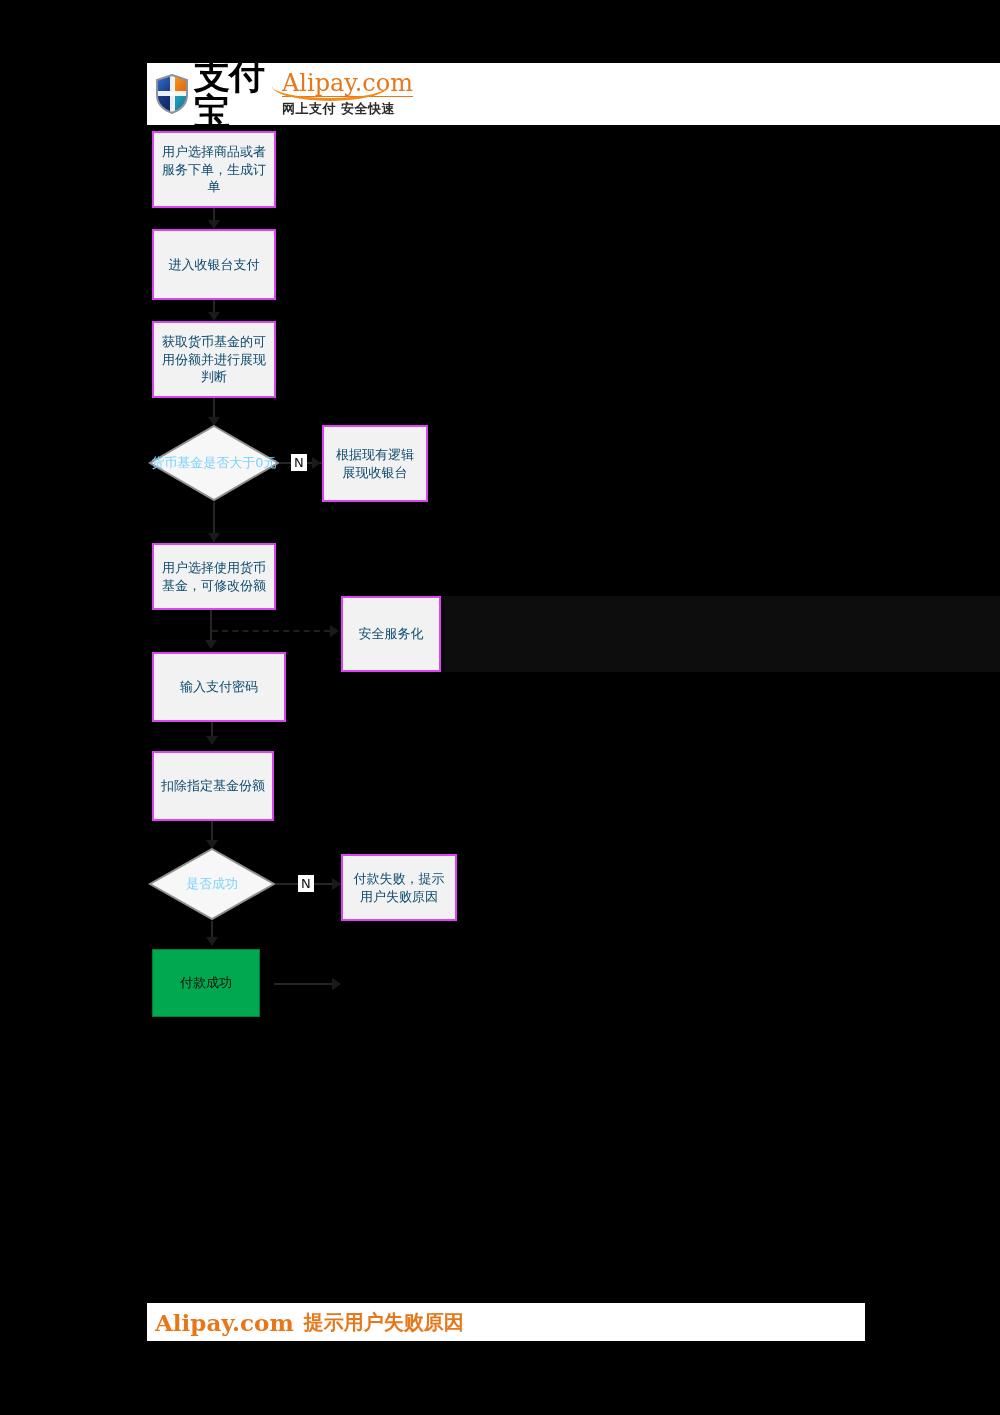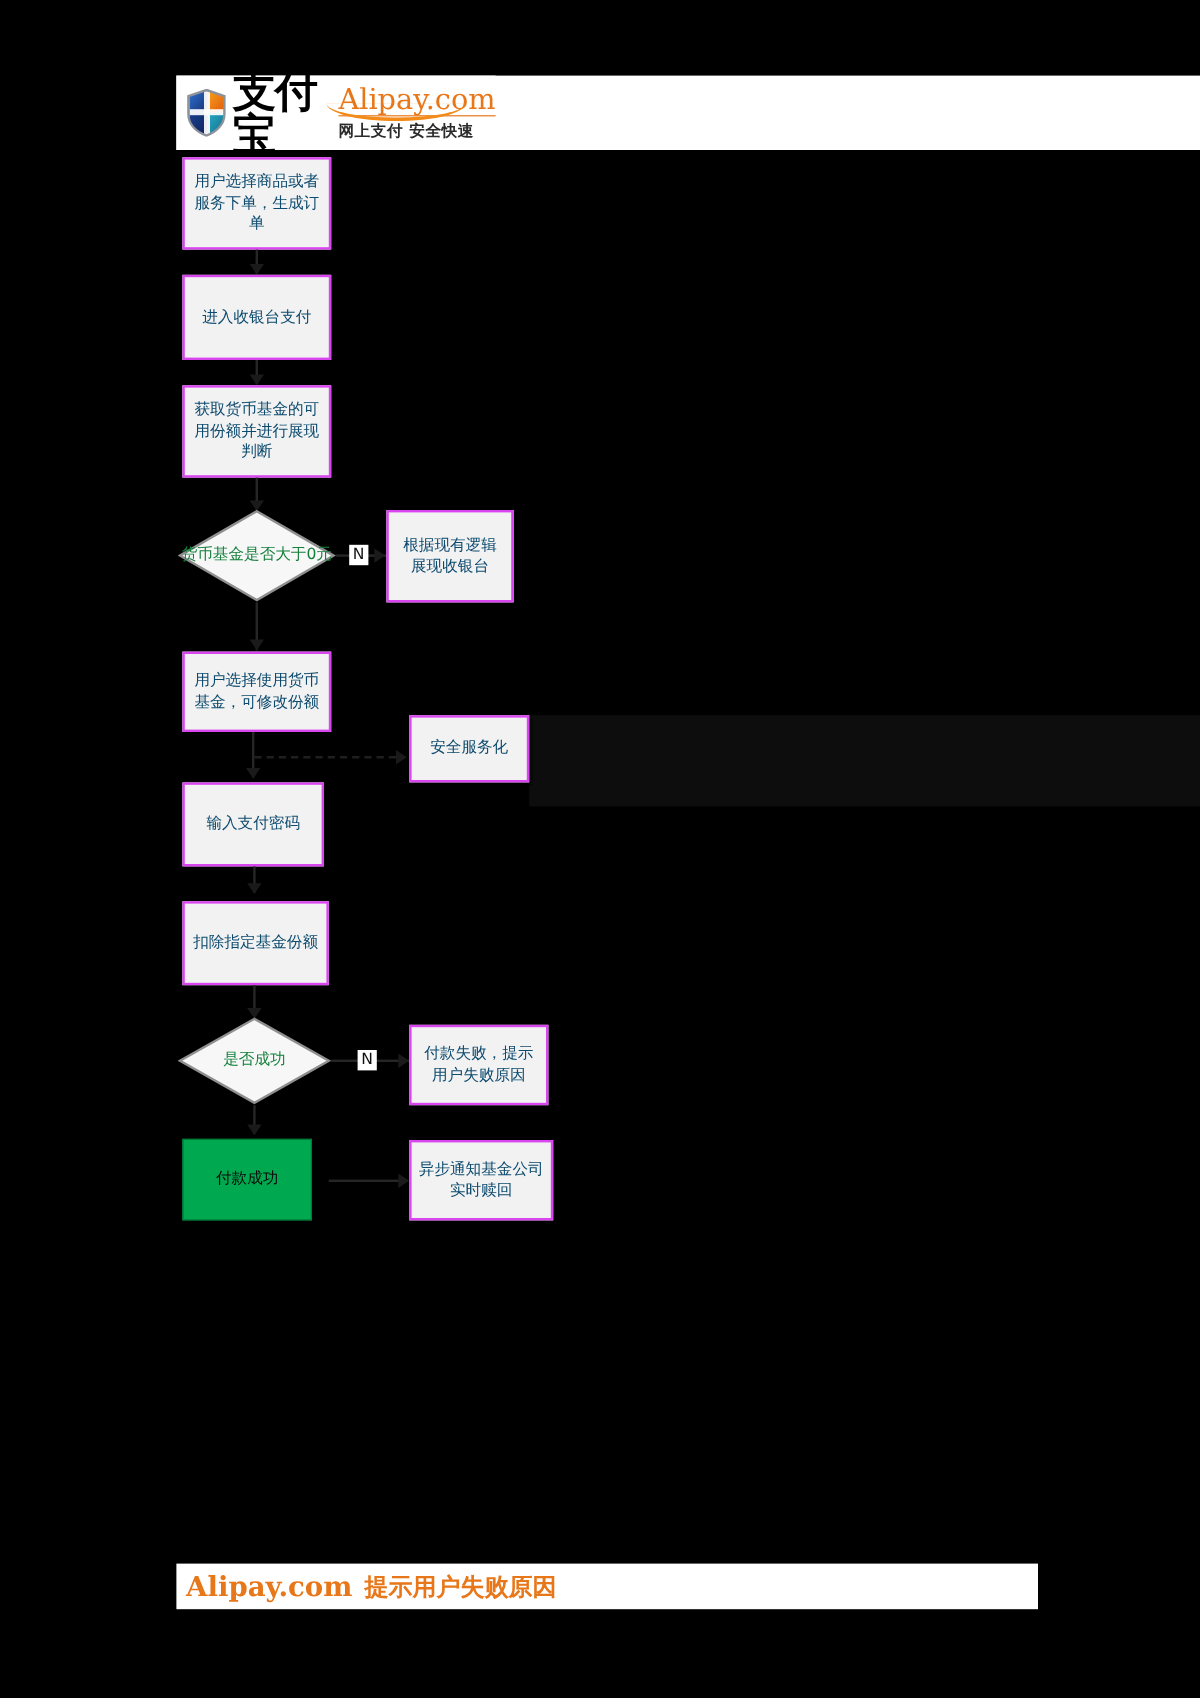--- a/index.html
+++ b/index.html
@@ -143,21 +143,21 @@
     position: absolute;
     left: 0; top: 0;
     width: 100%;
     height: 100%;
     display: flex;
     align-items: center;
     justify-content: center;
     text-align: center;
     font-size: 13px;
     line-height: 1.3;
-    color: #15803d;
+    color: #7dd3fc;
     font-family: "DejaVu Sans", sans-serif;
   }
 
   
   .vline {
     position: absolute;
     width: 2px;
     background: #262626;
   }
   .hline {
@@ -316,25 +316,25 @@
   <div class="node" style="left:152px; top:543px; width:124px; height:67px;">
     <span>用户选择使用货币基金，可修改份额</span>
   </div>
 
   <div class="vline" style="left:210px; top:610px; height:38px;"></div>
   <div class="arrow-down" style="left:205px; top:640px;"></div>
 
   <div class="dashline" style="left:212px; top:630px; width:118px;"></div>
   <div class="arrow-right" style="left:330px; top:625px;"></div>
 
-  <div class="node" style="left:341px; top:596px; width:100px; height:56px;">
+  <div class="node" style="left:341px; top:596px; width:100px; height:76px;">
     <span>安全服务化</span>
   </div>
 
-  <div class="node" style="left:152px; top:652px; width:118px; height:70px;">
+  <div class="node" style="left:152px; top:652px; width:134px; height:70px;">
     <span>输入支付密码</span>
   </div>
   <div class="vline" style="left:211px; top:722px; height:22px;"></div>
   <div class="arrow-down" style="left:206px; top:736px;"></div>
 
   <div class="node" style="left:152px; top:751px; width:122px; height:70px;">
     <span>扣除指定基金份额</span>
   </div>
   <div class="vline" style="left:211px; top:821px; height:26px;"></div>
   <div class="arrow-down" style="left:206px; top:840px;"></div>
@@ -357,22 +357,19 @@
   <div class="vline" style="left:211px; top:921px; height:24px;"></div>
   <div class="arrow-down" style="left:206px; top:937px;"></div>
 
   <div class="node success" style="left:152px; top:949px; width:108px; height:68px;">
     <span>付款成功</span>
   </div>
 
   <div class="hline" style="left:274px; top:983px; width:66px;"></div>
   <div class="arrow-right" style="left:332px; top:978px;"></div>
 
-  <div class="node" style="left:341px; top:950px; width:120px; height:67px;">
-    <span>异步通知基金公司实时赎回</span>
-  </div>
 
   <div class="footer-band">
     <span class="footer-en">Alipay.com</span>
     <span class="footer-cn">提示用户失败原因</span>
   </div>
 
 </div>
 
 </body></html>

